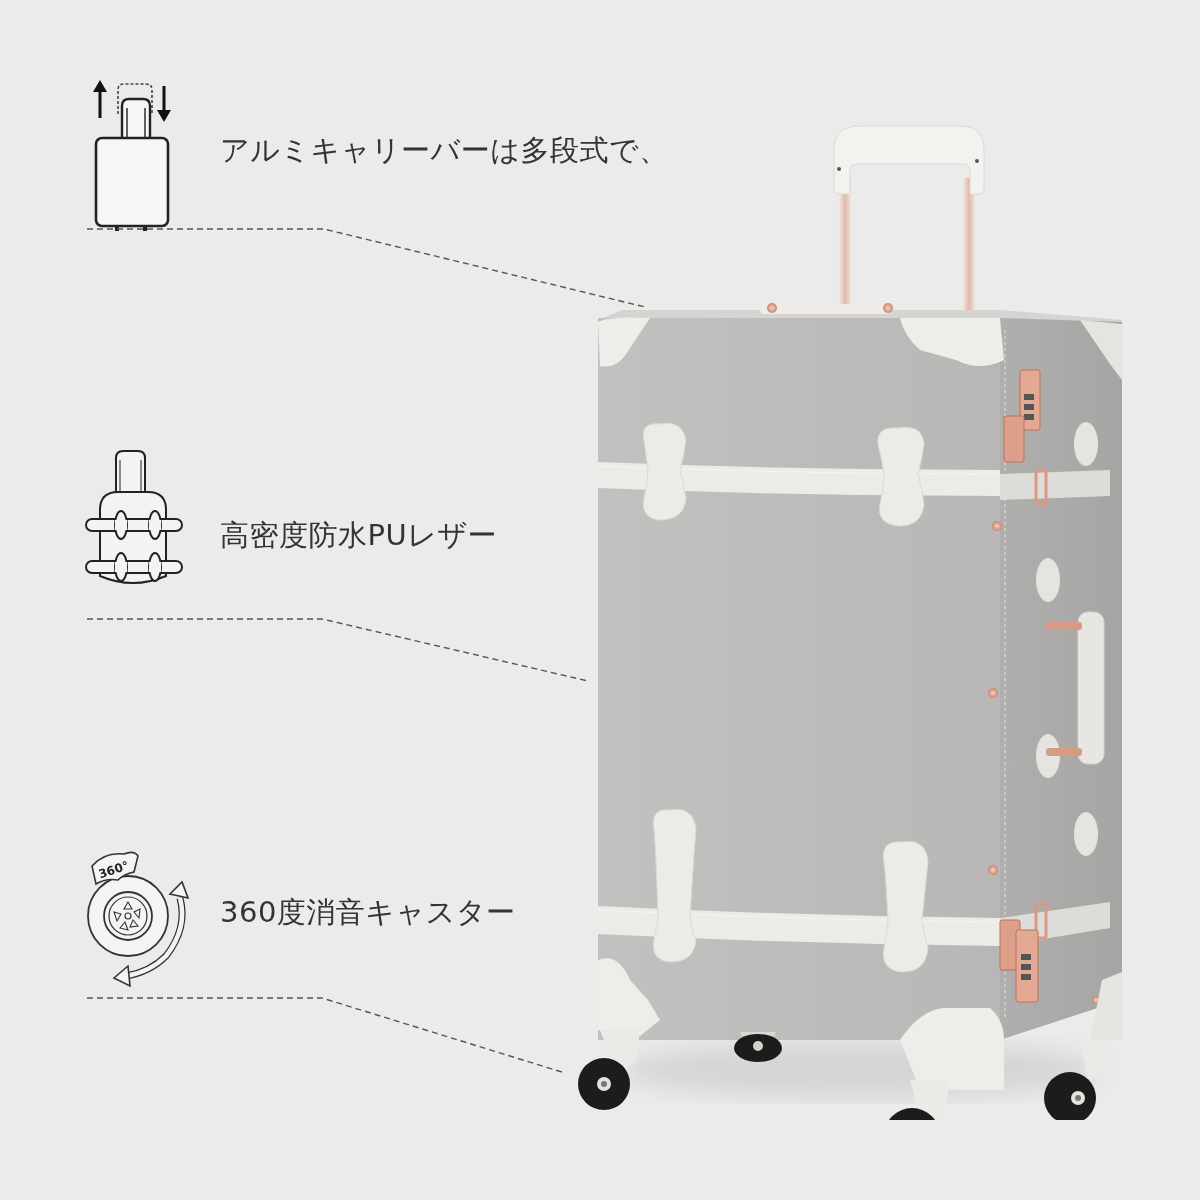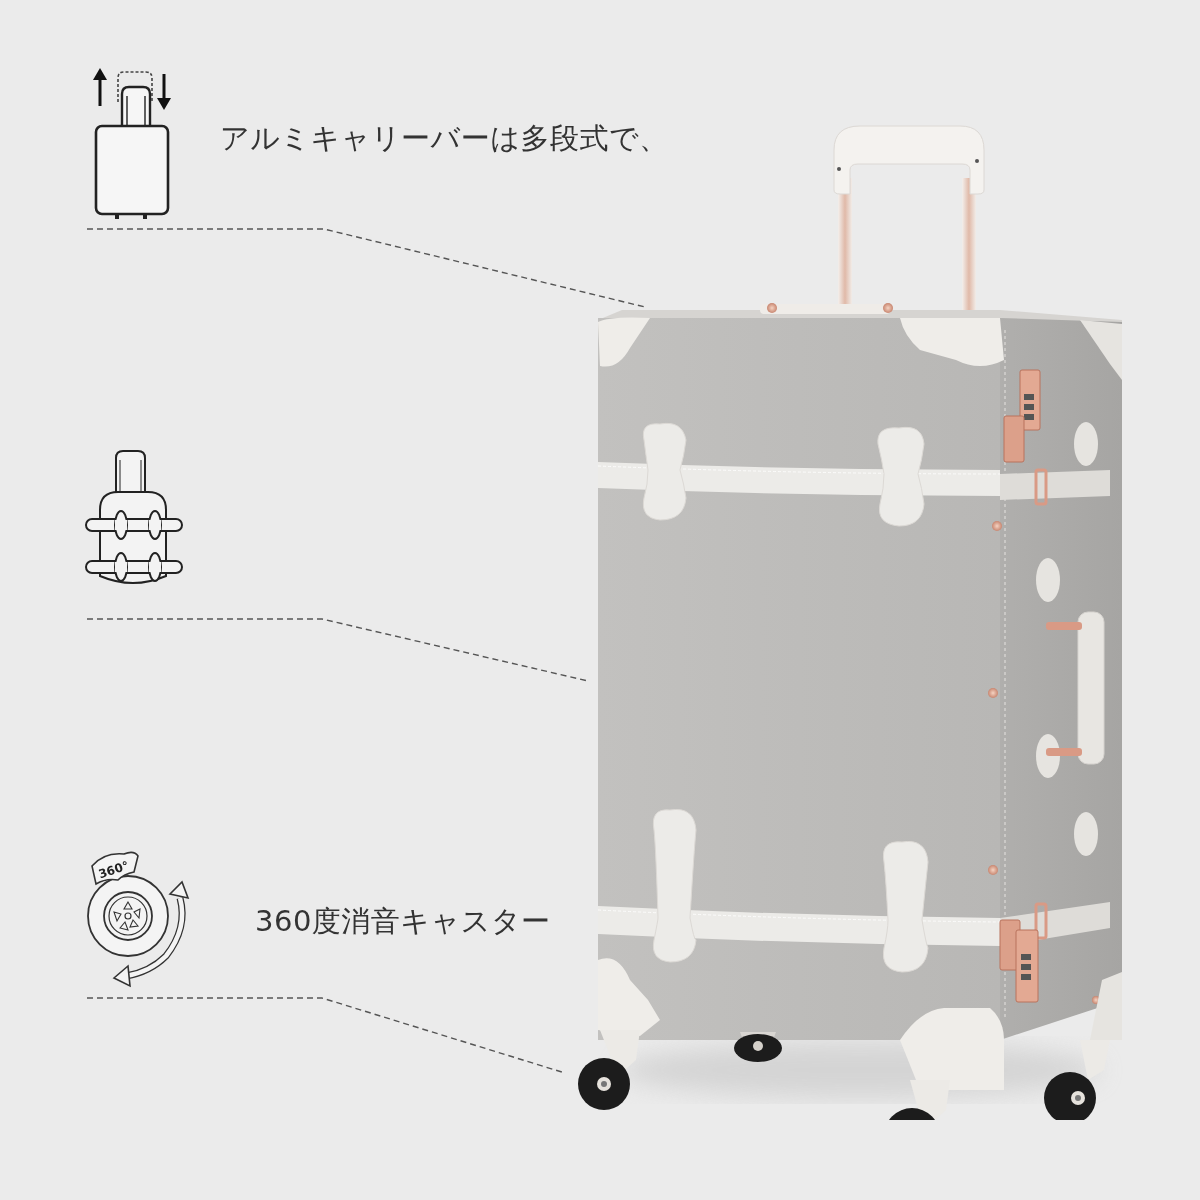--- a/index.html
+++ b/index.html
@@ -13,21 +13,21 @@
     .feature-text {
       position: absolute; color: #333333;
       font-size: 29px; line-height: 40px; letter-spacing: 0.5px;
       white-space: nowrap;
     }
     svg { display: block; }
   </style>
 </head>
 <body>
 
-<div class="abs" style="left:0;top:4px;width:660px;height:320px;">
+<div class="abs" style="left:0;top:16px;width:660px;height:320px;">
   <div class="abs" style="left:88px;top:50px;">
     <svg width="100" height="165" viewBox="0 0 100 165">
 
       <line x1="12" y1="52" x2="12" y2="22" stroke="#111" stroke-width="3"></line>
       <polygon points="5,26 12,14 19,26" fill="#111"></polygon>
 
       <line x1="76" y1="20" x2="76" y2="48" stroke="#111" stroke-width="3"></line>
       <polygon points="69,44 76,56 83,44" fill="#111"></polygon>
 
       <path d="M30 48 V24 Q30 18 36 18 H58 Q64 18 64 24 V48" fill="none" stroke="#444" stroke-width="1.6" stroke-dasharray="3,2"></path>
@@ -62,20 +62,23 @@
       <ellipse cx="75" cy="77" rx="6" ry="14" fill="#f3f3f3" stroke="#222" stroke-width="2"></ellipse>
       <rect x="35" y="72" width="12" height="10" fill="#f3f3f3"></rect>
       <rect x="69" y="72" width="12" height="10" fill="#f3f3f3"></rect>
 
       <rect x="6" y="113" width="96" height="12" rx="6" fill="#f3f3f3" stroke="#222" stroke-width="2"></rect>
       <ellipse cx="41" cy="119" rx="6" ry="14" fill="#f3f3f3" stroke="#222" stroke-width="2"></ellipse>
       <ellipse cx="75" cy="119" rx="6" ry="14" fill="#f3f3f3" stroke="#222" stroke-width="2"></ellipse>
       <rect x="35" y="114" width="12" height="10" fill="#f3f3f3"></rect>
       <rect x="69" y="114" width="12" height="10" fill="#f3f3f3"></rect>
     </svg>
+  </div>
+  <div class="feature-text" style="left:220px;top:85px;">
+    <div>高密度防水PUレザー</div>
   </div>
 </div>
 
 <div class="abs" style="left:0;top:820px;width:620px;height:180px;">
   <div class="abs" style="left:84px;top:12px;">
     <svg width="120" height="160" viewBox="0 0 120 160">
 
       <circle cx="44" cy="84" r="40" fill="#f4f4f4" stroke="#333" stroke-width="1.8"></circle>
       <circle cx="44" cy="84" r="24" fill="#f4f4f4" stroke="#333" stroke-width="1.8"></circle>
       <circle cx="44" cy="84" r="19" fill="none" stroke="#333" stroke-width="1.2"></circle>
@@ -90,21 +93,21 @@
 
       <path d="M8 34 Q20 20 40 22 Q50 18 54 24 L50 40 Q40 42 34 48 Q22 46 12 52 Z" fill="#f4f4f4" stroke="#333" stroke-width="1.6"></path>
       <text x="14" y="43" font-size="12" font-weight="bold" fill="#222" transform="rotate(-18 26 38)" font-family="DejaVu Sans, sans-serif">360°</text>
 
       <path d="M96 66 Q104 96 82 124 Q66 140 42 144" fill="none" stroke="#333" stroke-width="7"></path>
       <path d="M96 66 Q104 96 82 124 Q66 140 42 144" fill="none" stroke="#f4f4f4" stroke-width="4.5"></path>
       <polygon points="86,62 98,50 104,66" fill="#f4f4f4" stroke="#333" stroke-width="1.6"></polygon>
       <polygon points="44,134 30,146 46,154" fill="#f4f4f4" stroke="#333" stroke-width="1.6"></polygon>
     </svg>
   </div>
-  <div class="feature-text" style="left:220px;top:81px;margin-left:35px;">
+  <div class="feature-text" style="left:220px;top:72px;">
     <div>360度消音キャスター</div>
   </div>
 </div>
 
 <svg class="abs" style="left:0;top:0;" width="1200" height="1200" viewBox="0 0 1200 1200">
   <g stroke="#555" stroke-width="1.4" stroke-dasharray="6,4" fill="none">
     <polyline points="87,229 324,229 645,307"></polyline>
     <polyline points="87,619 322,619 588,681"></polyline>
     <polyline points="87,998 322,998 565,1073"></polyline>
   </g>

